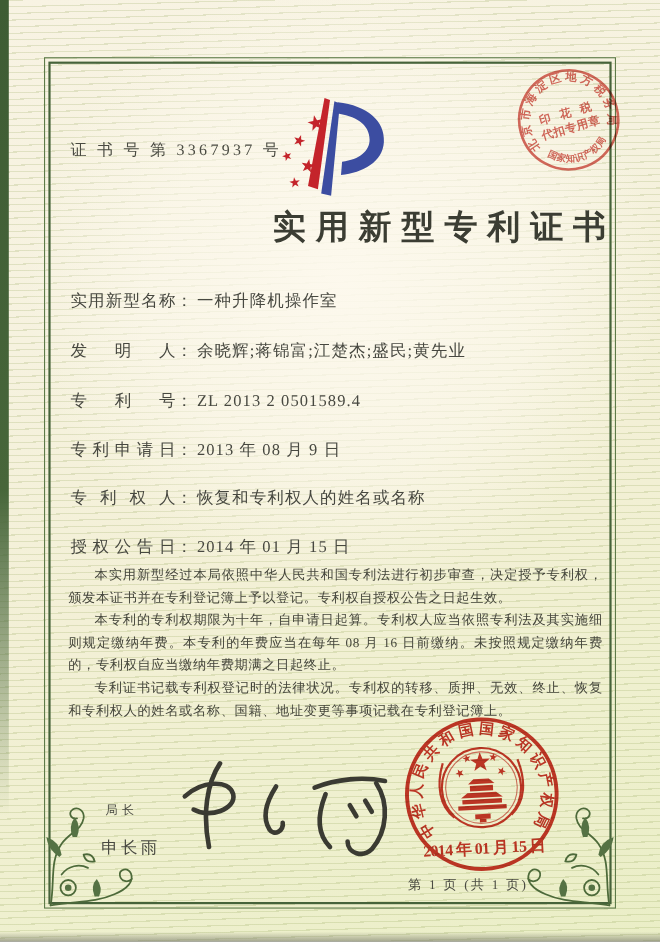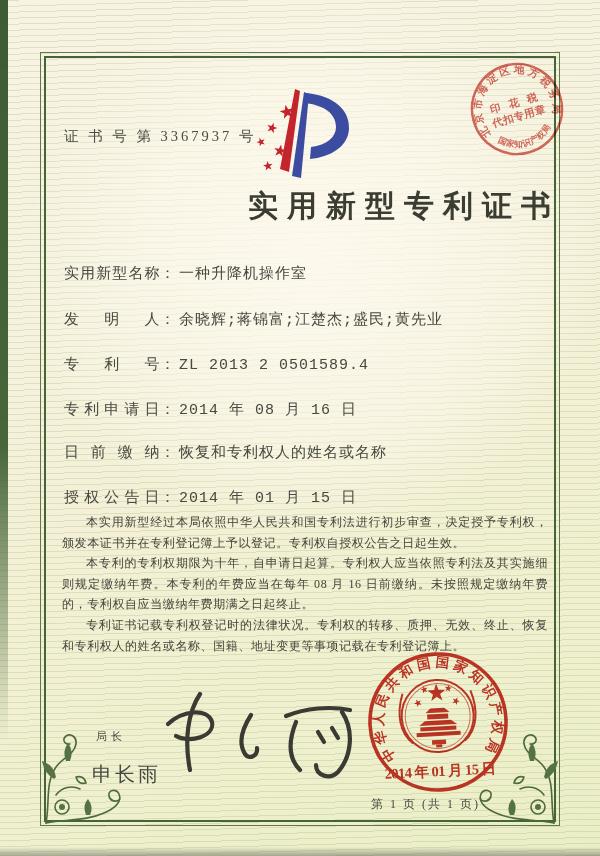--- a/index.html
+++ b/index.html
@@ -16,29 +16,29 @@
   .edge-left{position:absolute;left:0;top:0;width:8px;height:742px;pointer-events:none;
     background:linear-gradient(to bottom,#3e5c34 0%,#47663a 60%,rgba(71,102,58,0) 100%);}
   .edge-bottom{position:absolute;left:0;bottom:0;width:100%;height:9px;pointer-events:none;
     background:linear-gradient(to top, rgba(125,127,110,.65), rgba(125,127,110,0));}
   
   .frame-outer{position:absolute;left:40px;top:52px;right:40px;bottom:30px;border:1px solid #5d7a48;}
   .frame-inner{position:absolute;inset:3px;border:2px solid #46633a;}
   .cert-no{position:absolute;left:64px;top:95px;font-size:14.5px;letter-spacing:3px;color:#4a4b42;margin-top:32px;}
   .title{position:absolute;left:40px;width:520px;top:186px;text-align:right;
     font-size:30px;font-weight:bold;letter-spacing:9px;padding-left:9px;box-sizing:border-box;color:#3b3d33;}
-  .field-row{position:absolute;left:64px;width:480px;font-size:15px;color:#474840;white-space:nowrap;font-family:Liberation Mono, monospace;}
+  .field-row{position:absolute;left:64px;width:480px;font-size:15px;color:#474840;white-space:nowrap;}
   .lbl{display:inline-block;width:96px;text-align:justify;text-align-last:justify;letter-spacing:.5px;}
   .colon{display:inline-block;margin-right:4px;}
   .val{letter-spacing:1px;}
   .paras{position:absolute;left:62px;top:512px;width:486px;font-size:12px;line-height:20.6px;
     color:#44453b;letter-spacing:.6px;text-align:justify;}
   .paras p{margin:0;text-indent:2em;}
   .director-label{position:absolute;left:96px;top:729px;font-size:11px;letter-spacing:4px;color:#474840;}
-  .director-name{position:absolute;left:92px;top:761px;font-size:20px;letter-spacing:3px;color:#474840;}
+  .director-name{position:absolute;left:92px;top:761px;font-size:15px;letter-spacing:3px;color:#474840;}
   .footer{position:absolute;left:40px;width:440px;top:796px;text-align:right;font-size:12px;
     letter-spacing:2px;color:#4a4b42;}
   .logo{position:absolute;left:240px;top:84px;width:132px;height:108px;}
   .signature{position:absolute;left:138px;top:682px;width:235px;height:112px;}
   .seal{position:absolute;mix-blend-mode:multiply;}
   .seal-tax{left:468px;top:60px;width:98px;height:98px;opacity:.82;}
   .seal-office{left:352px;top:636px;width:172px;height:172px;opacity:.93;}
   .flourish{position:absolute;width:100px;height:108px;top:717px;}
   .flourish.fl-left{left:42px;}
   .flourish.fl-right{left:458px;transform:scaleX(-1);}
@@ -109,24 +109,24 @@
   <div class="field-row" style="top:264px">
     <span class="lbl">实用新型名称</span><span class="colon">：</span><span class="val">一种升降机操作室</span>
   </div>
   <div class="field-row" style="top:310px">
     <span class="lbl">发明人</span><span class="colon">：</span><span class="val">余晓辉;蒋锦富;江楚杰;盛民;黄先业</span>
   </div>
   <div class="field-row" style="top:355px">
     <span class="lbl">专利号</span><span class="colon">：</span><span class="val">ZL 2013 2 0501589.4</span>
   </div>
   <div class="field-row" style="top:400px">
-    <span class="lbl">专利申请日</span><span class="colon">：</span><span class="val">2014 年 08 月 16 日</span>
+    <span class="lbl">专利申请日</span><span class="colon">：</span><span class="val">2013 年 08 月 9 日</span>
   </div>
   <div class="field-row" style="top:443px">
-    <span class="lbl">日前缴纳</span><span class="colon">：</span><span class="val">恢复和专利权人的姓名或名称</span>
+    <span class="lbl">专利权人</span><span class="colon">：</span><span class="val">恢复和专利权人的姓名或名称</span>
   </div>
   <div class="field-row" style="top:488px">
     <span class="lbl">授权公告日</span><span class="colon">：</span><span class="val">2014 年 01 月 15 日</span>
   </div>
 
   <div class="paras">
     <p>本实用新型经过本局依照中华人民共和国专利法进行初步审查，决定授予专利权，颁发本证书并在专利登记簿上予以登记。专利权自授权公告之日起生效。</p>
     <p>本专利的专利权期限为十年，自申请日起算。专利权人应当依照专利法及其实施细则规定缴纳年费。本专利的年费应当在每年 08 月 16 日前缴纳。未按照规定缴纳年费的，专利权自应当缴纳年费期满之日起终止。</p>
     <p>专利证书记载专利权登记时的法律状况。专利权的转移、质押、无效、终止、恢复和专利权人的姓名或名称、国籍、地址变更等事项记载在专利登记簿上。</p>
   </div>

